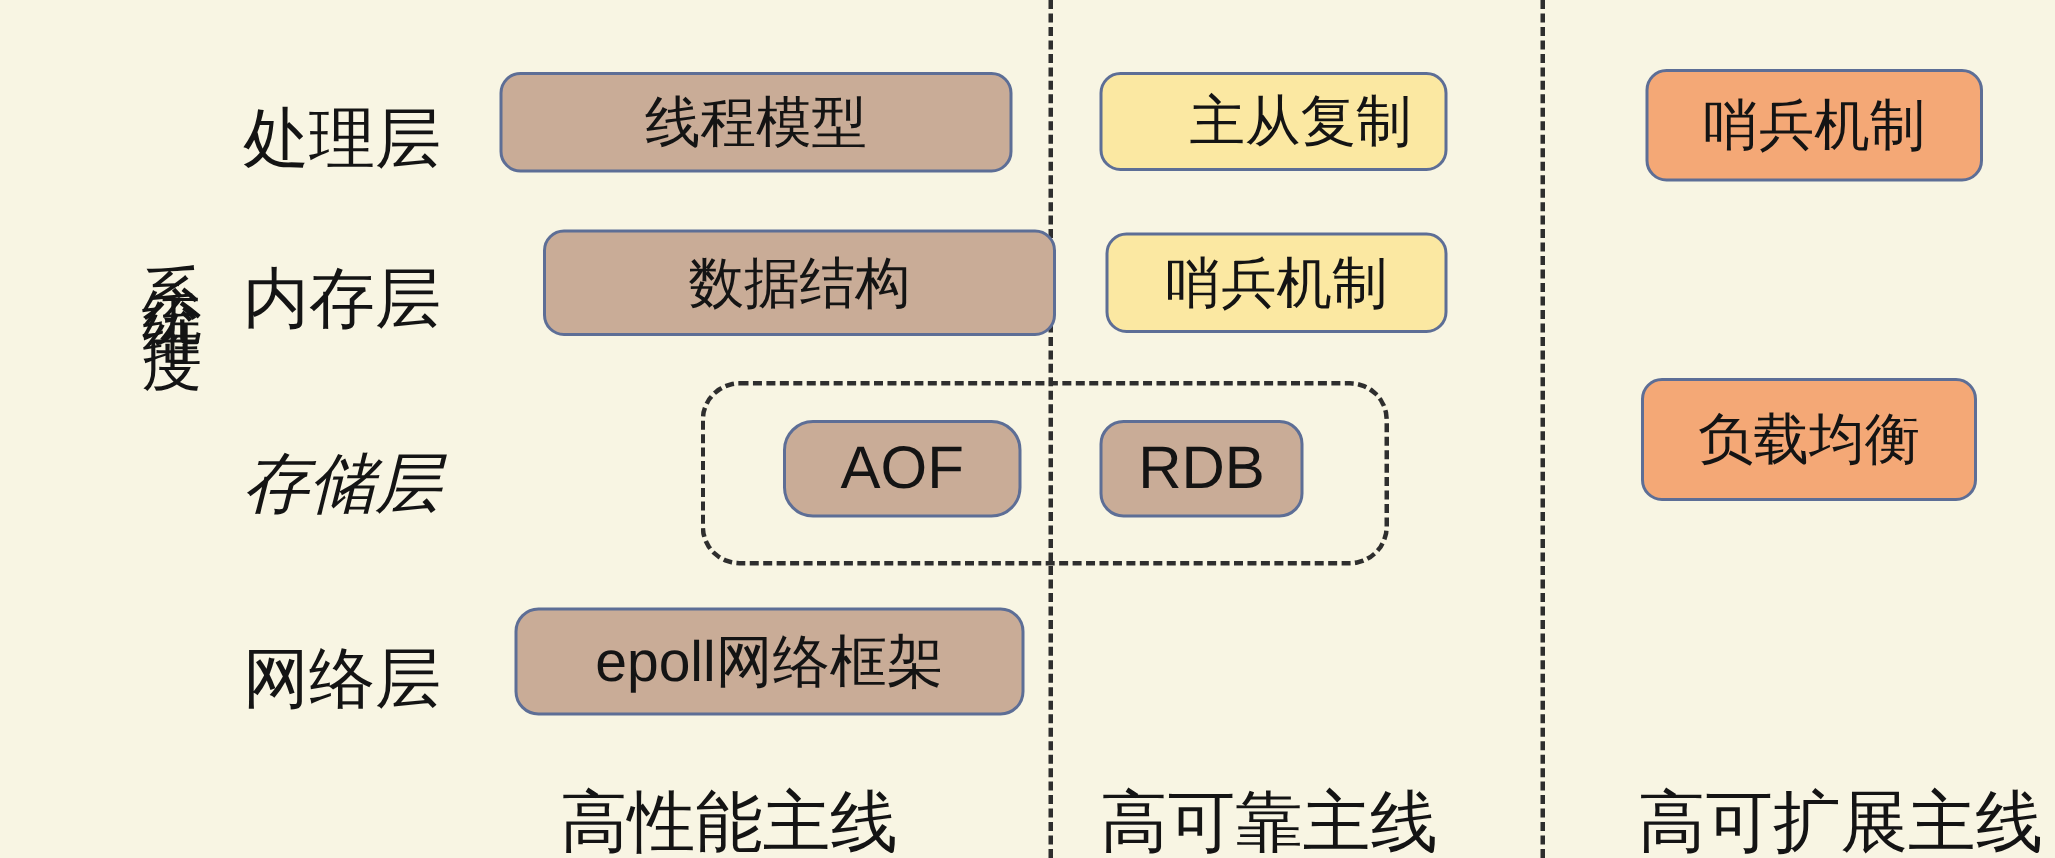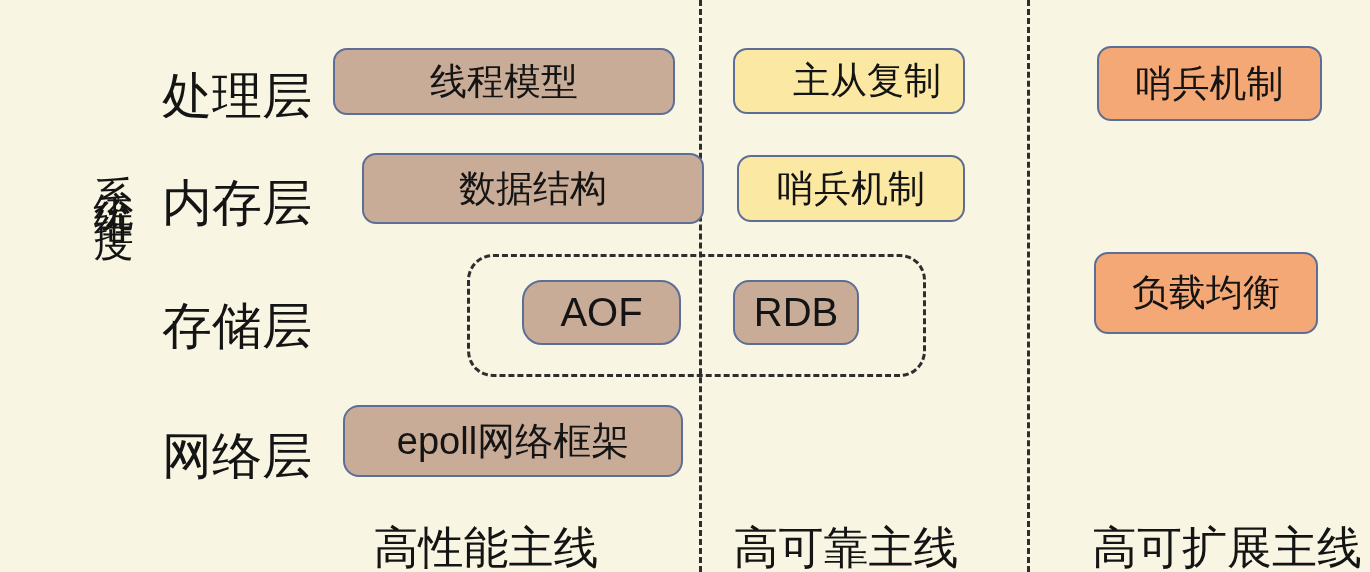--- a/index.html
+++ b/index.html
@@ -50,26 +50,26 @@
     letter-spacing: 15px;
     line-height: 44px;
     white-space: nowrap;
   }
 
   
   .row-label {
     position: absolute;
     left: 162px;
     width: 126px;
-    font-size: 50px;
+    font-size: 44px;
     white-space: nowrap;
   }
   .row-label-processing { top: 63px; }
   .row-label-memory     { top: 170px; }
-  .row-label-storage    { top: 293px; }
+  .row-label-storage    { top: 293px; font-style: italic; }
   .row-label-network    { top: 423px; }
 
   
   .node {
     position: absolute;
     display: flex;
     align-items: center;
     justify-content: center;
     border: 2.5px solid var(--box-border, #5D6E96);
     border-radius: 14px;
@@ -80,21 +80,21 @@
   .node.brown  { background: var(--brown-fill, #C9AC97); }
   .node.yellow { background: var(--yellow-fill, #FBE8A2); }
   .node.orange { background: var(--orange-fill, #F4A876); }
 
   .node-thread-model  { left: 333px;  top: 48px;  width: 342px; height: 67px; }
   .node-master-slave  { left: 733px;  top: 48px;  width: 232px; height: 66px; padding-left: 36px; }
   .node-data-sharding { left: 1097px; top: 46px;  width: 225px; height: 75px; }
   .node-data-structure{ left: 333px;  top: 153px; width: 342px; height: 71px; margin-left: 29px; }
   .node-sentinel      { left: 737px;  top: 155px; width: 228px; height: 67px; }
   .node-aof           { left: 522px;  top: 280px; width: 159px; height: 65px; font-size: 40px; border-radius: 20px; }
-  .node-rdb           { left: 733px;  top: 280px; width: 126px; height: 65px; font-size: 40px; border-radius: 16px; }
+  .node-rdb           { left: 733px;  top: 280px; width: 136px; height: 65px; font-size: 40px; border-radius: 16px; }
   .node-load-balancing{ left: 1094px; top: 252px; width: 224px; height: 82px; }
   .node-epoll         { left: 343px;  top: 405px; width: 340px; height: 72px; font-size: 38px; border-radius: 16px; text-align: right; }
 
   
   .col-label {
     position: absolute;
     top: 518px;
     transform: translateX(-50%);
     font-size: 45px;
     white-space: nowrap;

